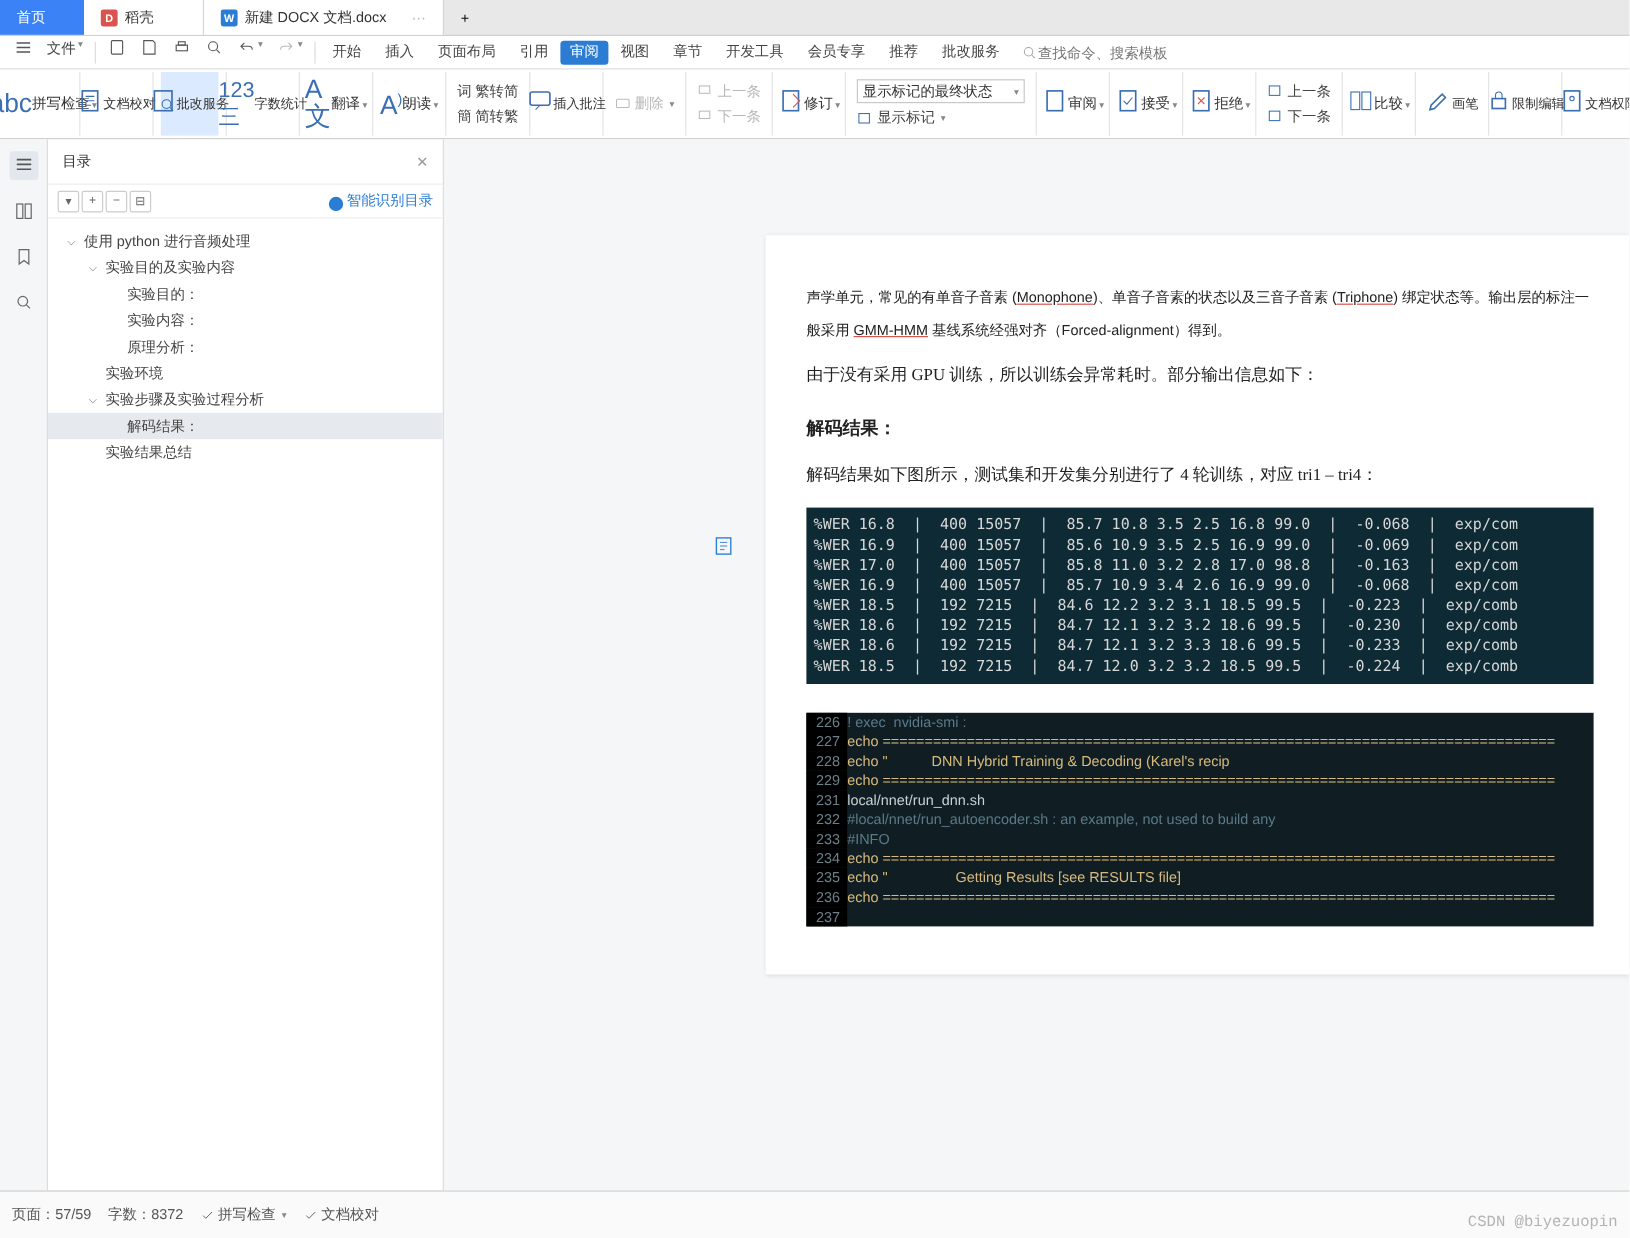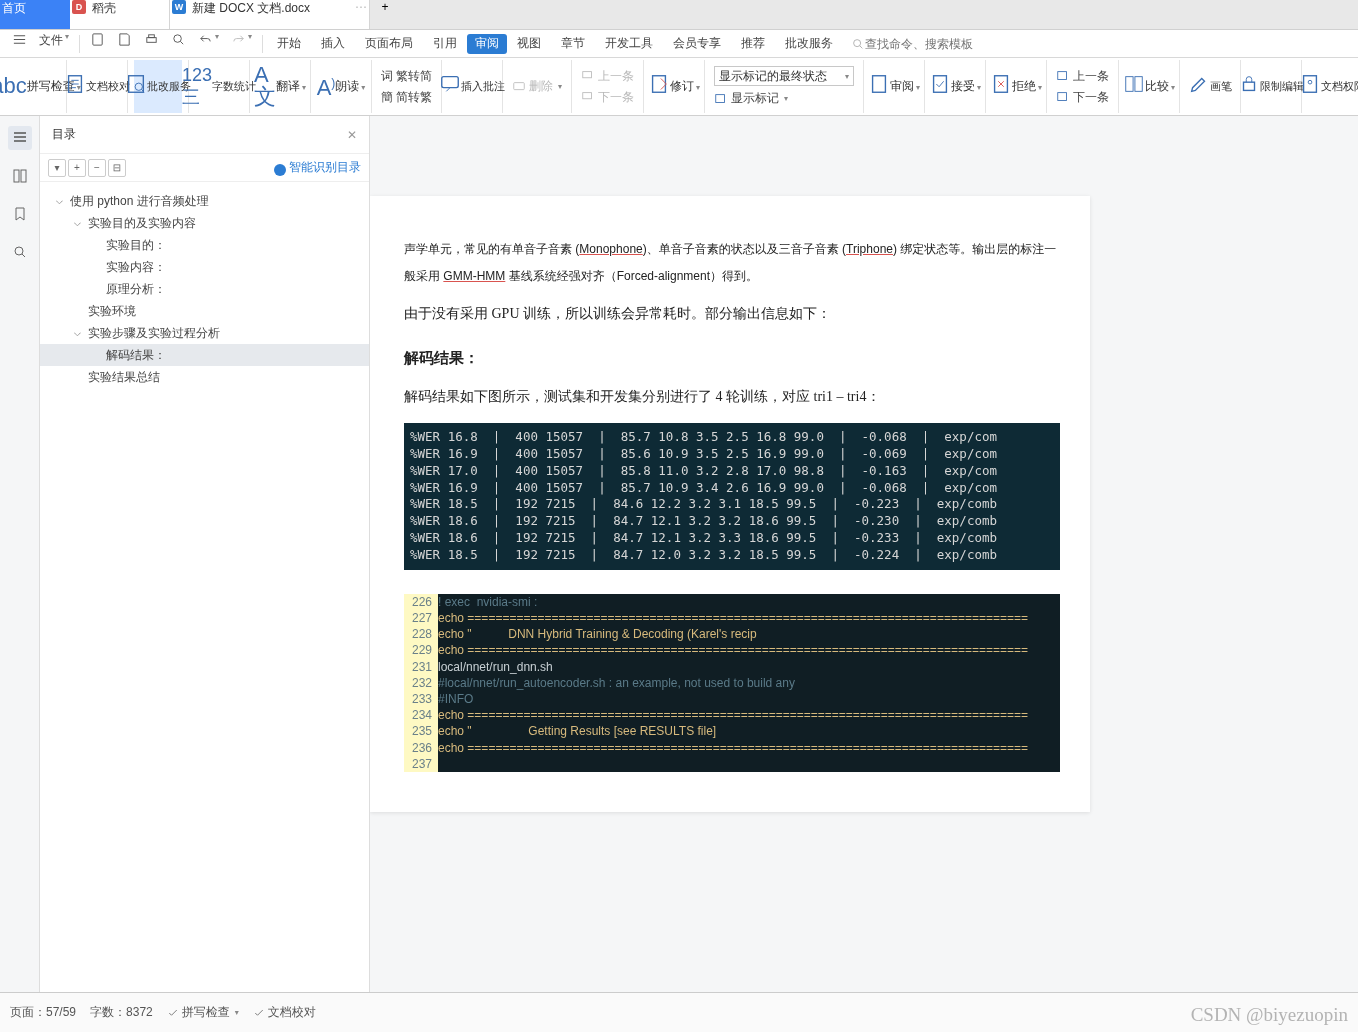--- a/index.html
+++ b/index.html
@@ -1,18 +1,18 @@
 <!DOCTYPE html>
 <html><head>
 <meta charset="utf-8">
 <style>
 *{box-sizing:border-box;margin:0;padding:0;font-family:"Microsoft YaHei",Arial,sans-serif;font-size:12px;user-select:none}
 body{width:1358px;height:1032px;background:#fff;overflow:hidden;display:flex;flex-direction:column}
 .tabbar{height:30px;background:#e8e8e8;border-bottom:1px solid #d0d0d0;display:flex;align-items:stretch}
-.tab{display:flex;padding:0 2px;border-right:1px solid #d5d5d5;cursor:pointer;min-width:70px;position:relative}
+.tab{display:flex;align-items:center;padding:0 14px;border-right:1px solid #d5d5d5;cursor:pointer;min-width:70px;position:relative}
 .tab.home{background:#3b82f6;color:#fff;border:none}
 .tab.dk{background:#fff;color:#333;min-width:100px}
 .tab.doc{background:#fff;color:#333;min-width:200px}
 .tab .ico{width:14px;height:14px;margin-right:6px;display:inline-flex;align-items:center;justify-content:center}
 .icoDk{background:#d9534f;color:#fff;border-radius:2px;font-size:9px;width:14px;height:14px;line-height:14px;text-align:center;font-weight:bold}
 .icoDoc{background:#2b7cd3;color:#fff;border-radius:2px;font-size:9px;width:14px;height:14px;line-height:14px;text-align:center;font-weight:bold}
 .menubar{height:28px;border-bottom:1px solid #d8d8d8;display:flex;align-items:center;padding:0 6px;background:#fff}
 .mbtn{height:24px;display:flex;align-items:flex-start;justify-content:center;padding:0 6px;color:#444;cursor:pointer;border-radius:2px}
 .mbtn svg{width:15px;height:15px}
 .mdiv{width:1px;height:18px;background:#ddd;margin:0 4px}
@@ -45,38 +45,38 @@
 .tocTools .tl{display:flex;gap:2px}
 .tocTools .tb{width:18px;height:18px;border:1px solid #ccc;display:flex;align-items:center;justify-content:center;font-size:10px;color:#666;cursor:pointer;border-radius:2px}
 .tocTools .smart{color:#2b7cd3;font-size:12px;cursor:pointer;display:flex;align-items:flex-end;gap:3px}
 .tocTree{flex:1;overflow:auto;padding:8px 0}
 .node{display:flex;align-items:center;height:22px;padding-left:12px;color:#444;cursor:pointer;white-space:nowrap}
 .node.lv1{padding-left:16px}
 .node.lv2{padding-left:34px}
 .node.lv3{padding-left:52px}
 .node.sel{background:#e6e9ed}
 .node .chev{width:12px;font-size:9px;color:#777;margin-right:2px}
-.docarea{flex:1;background:#f5f6f7;overflow:auto;position:relative;display:flex;flex-direction:column;align-items:flex-start}
+.docarea{flex:1;background:#f5f6f7;overflow:auto;position:relative;display:flex;flex-direction:column;align-items:flex-end}
 .pagegap{height:60px;width:100%;position:relative}
 .page{background:#fff;width:720px;box-shadow:0 1px 4px rgba(0,0,0,.1);padding:40px 30px 40px 34px;margin-top:20px;position:relative}
 .para{font-size:14px;color:#222;line-height:1.9;margin-bottom:12px;font-family:"SimSun",serif}
 .underline{text-decoration:underline;text-decoration-color:#d9534f}
 .h3{font-weight:bold;font-size:15px;margin:16px 0 12px}
 .term{width:100%;background:#0e2a35;color:#d6d6d6;font-family:Consolas,monospace;font-size:12.5px;line-height:1.35;padding:6px 6px;margin-top:12px;overflow:hidden;white-space:pre}
 .code{width:100%;background:#101e24;font-family:Consolas,monospace;font-size:12.5px;line-height:1.35;margin-top:24px}
 .codeline{display:flex}
-.ln{width:34px;text-align:right;padding-right:6px;color:#6a8089;background:#fef9c3;flex-shrink:0}
+.ln{width:34px;text-align:right;padding-right:6px;color:#6a8089;background:#000000;flex-shrink:0}
 .ct{flex:1;color:#c8d0d4;white-space:pre}
 .kw{color:#d7ba7d}
 .cm{color:#5a7a88}
 .docicon{position:absolute;left:-44px;top:250px;color:#2b7cd3}
 .status{height:40px;border-top:1px solid #ccc;background:#fafafa;display:flex;align-items:center;padding:0 10px;gap:14px;color:#555;font-size:11px}
 .status .si{display:flex;align-items:center;gap:3px;cursor:pointer}
 .status svg{width:12px;height:12px}
-.watermark{position:fixed;bottom:6px;right:10px;color:rgba(120,120,120,.55);font-size:19px;font-family:Liberation Serif, serif}
+.watermark{position:fixed;bottom:6px;right:10px;color:rgba(120,120,120,.55);font-size:13px;font-family:Liberation Mono, monospace}
 </style>
 </head>
 <body>
 
 <div class="tabbar">
   <div class="tab home">
       <span>首页</span>
     </div>
   <div class="tab dk">
       <span class="ico">

